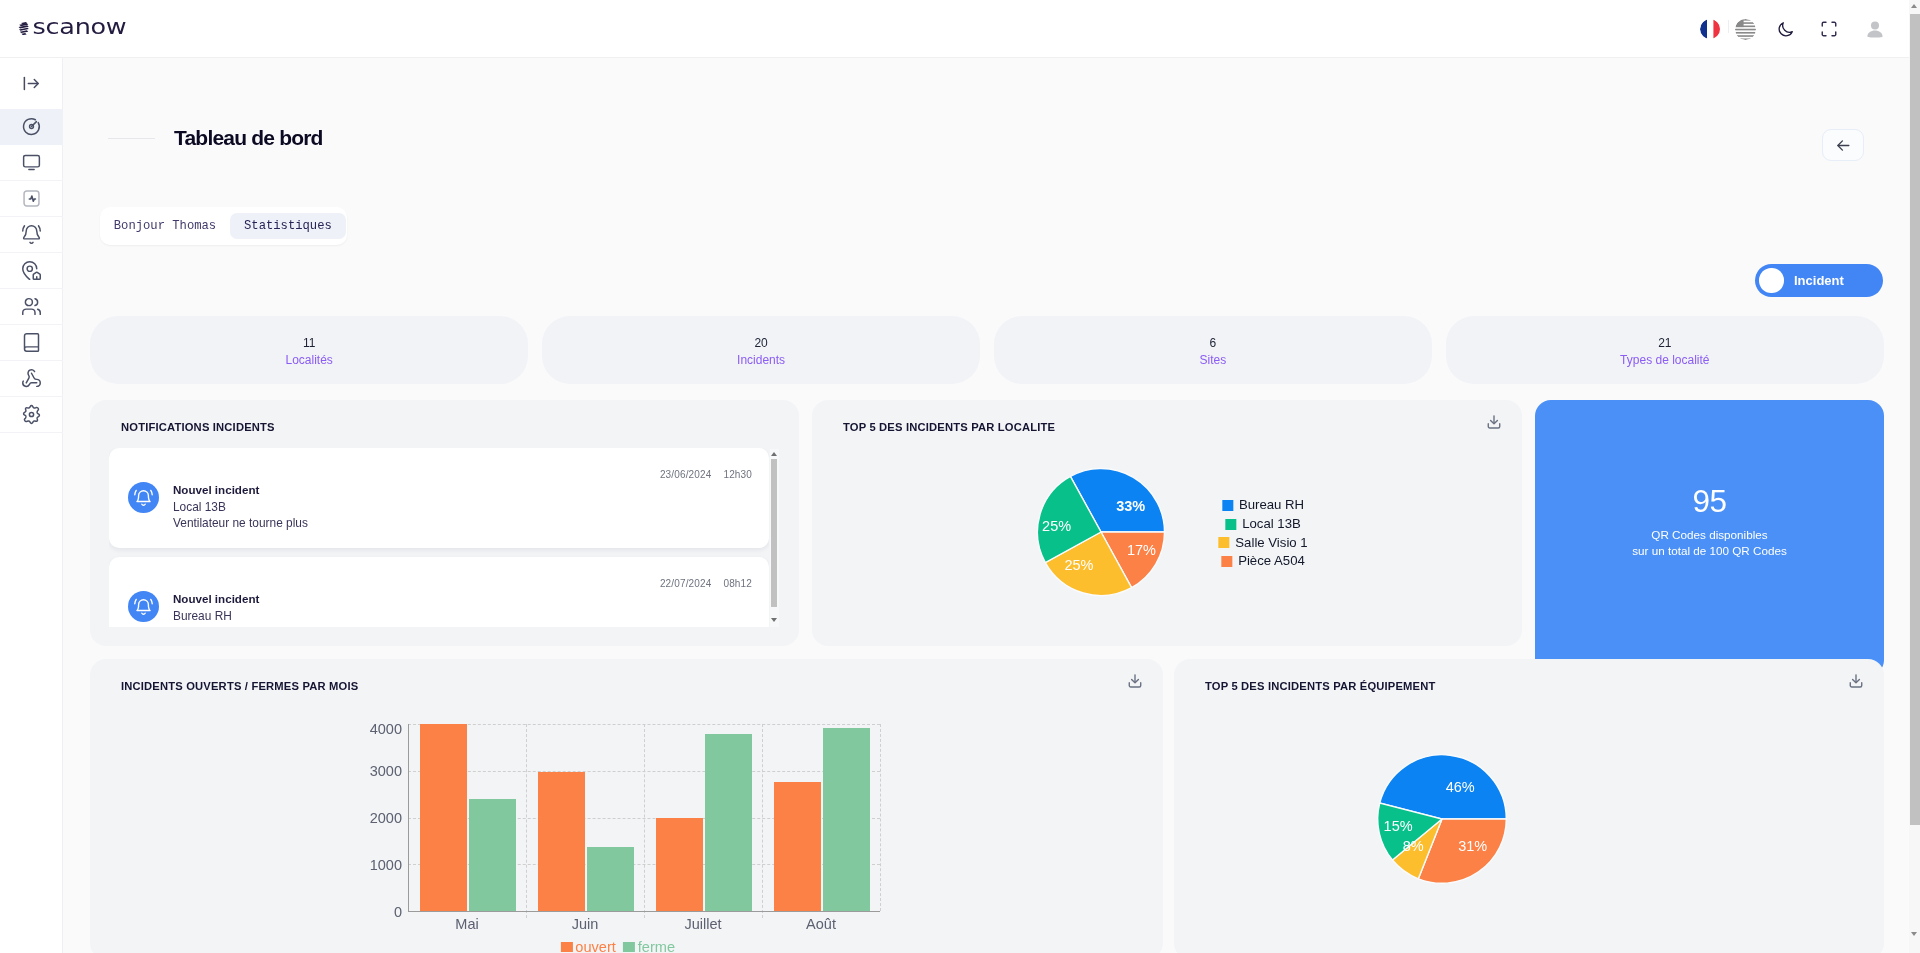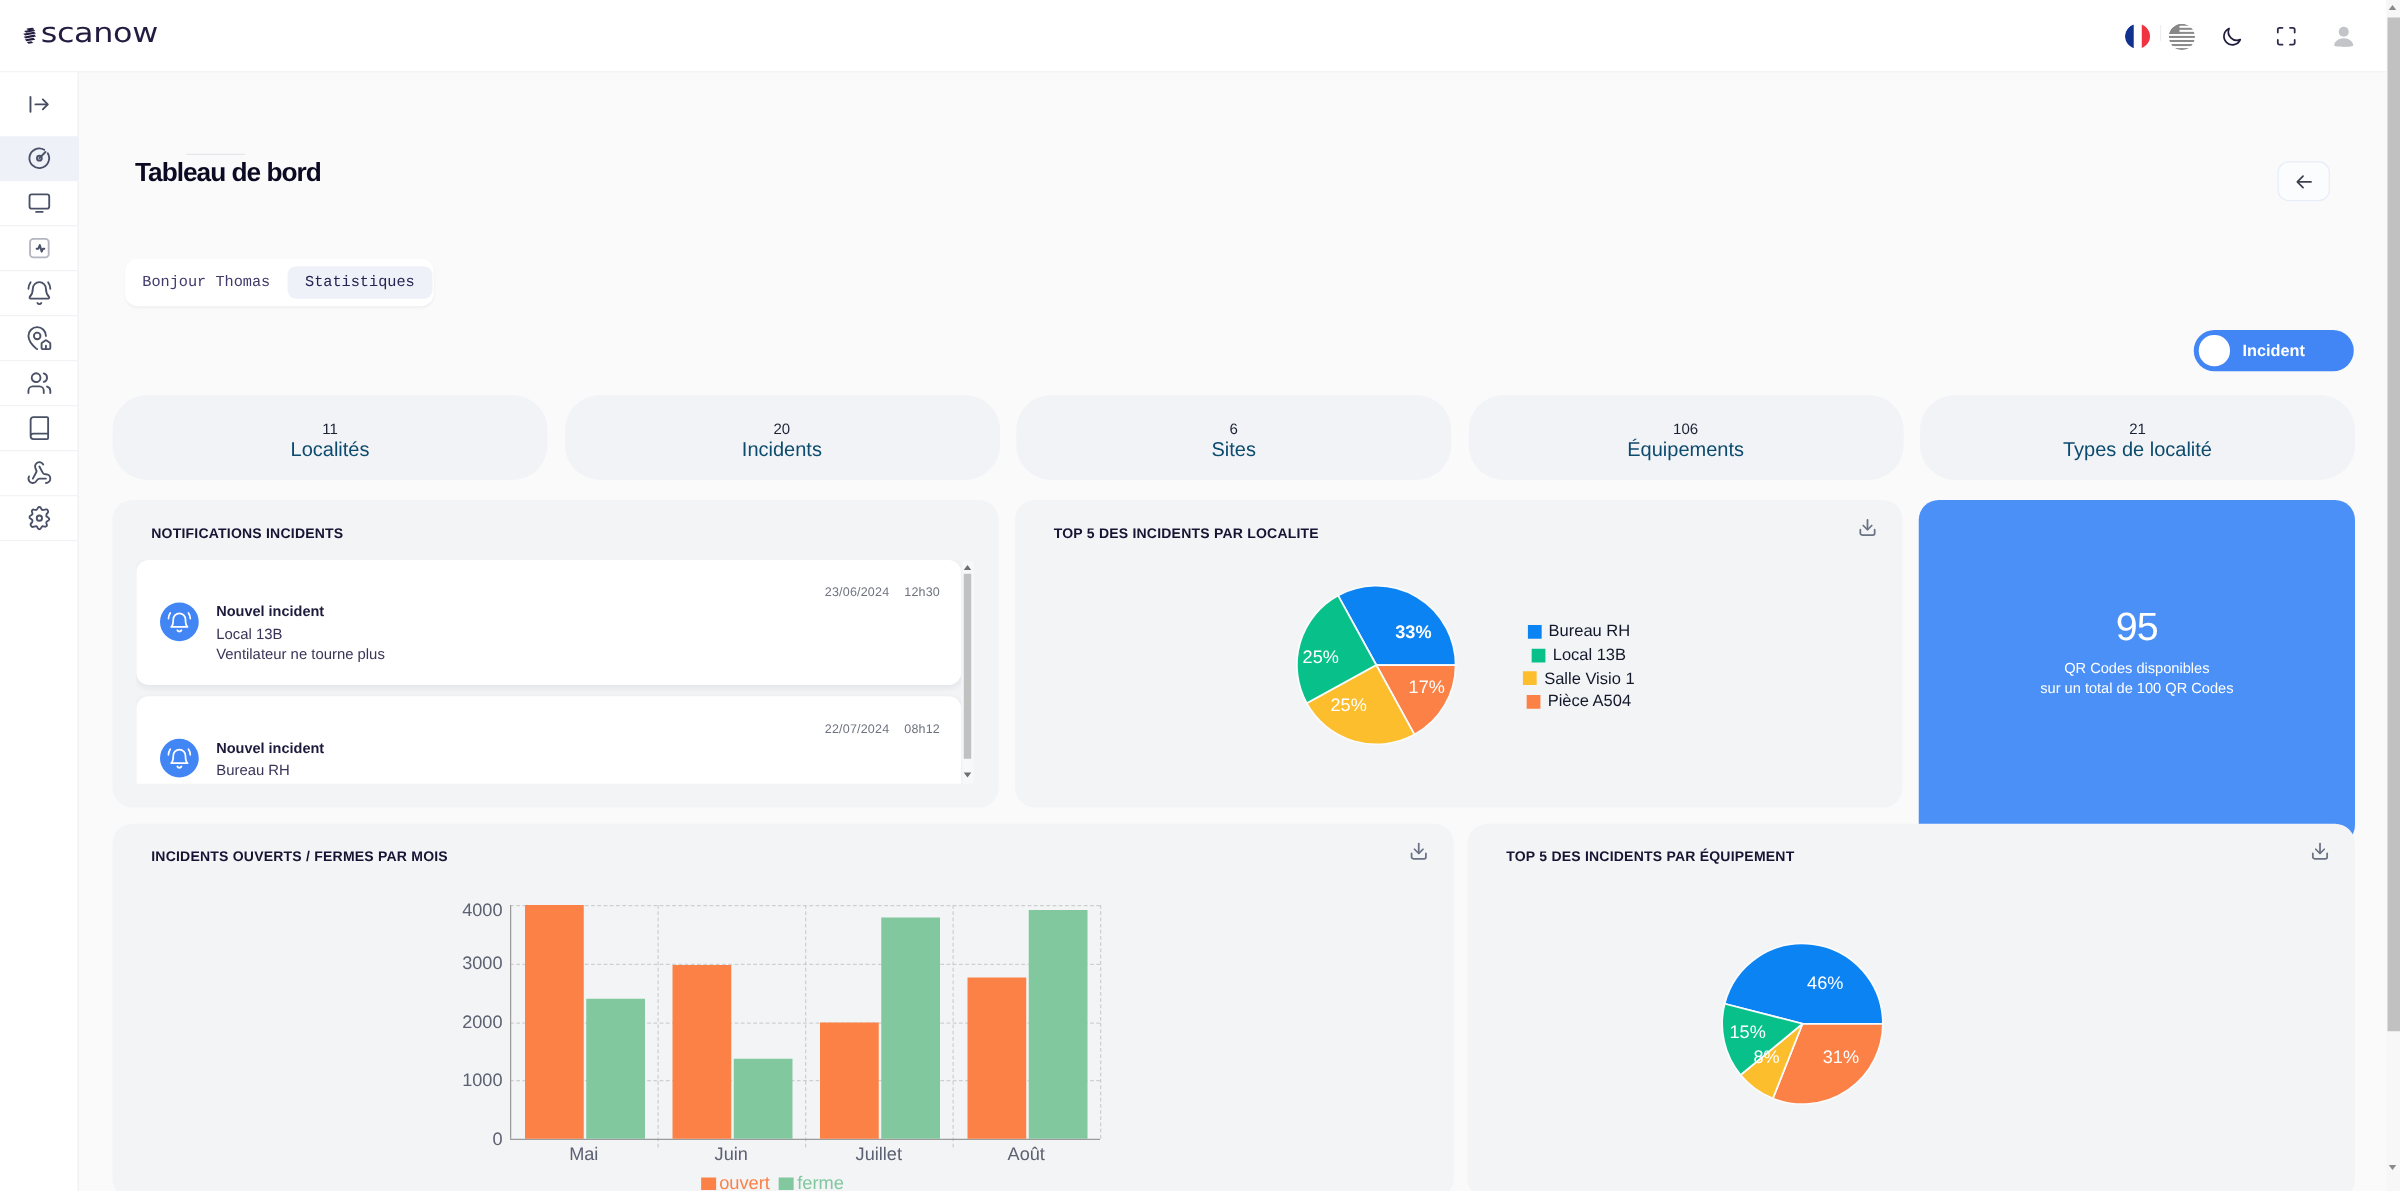--- a/index.html
+++ b/index.html
@@ -33,21 +33,21 @@
                justify-content:center; cursor:pointer; border-bottom:1px solid #f2f3f6;
                box-sizing:border-box; }
   .side-toggle { width:63px; height:51px; display:flex; align-items:center; justify-content:center;
                  cursor:pointer; }
   .side-item.active { background:#eef1f7; border-bottom-color:transparent; }
   .side-item svg, .side-toggle svg { display:block; }
 
   
   .main { position:absolute; left:64px; top:59px; width:1845px; height:894px; background:#fafafb;
           overflow:hidden; }
-  .page-head { position:absolute; left:44px; top:64px; display:flex; align-items:center;flex-direction:column; }
+  .page-head { position:absolute; left:44px; top:64px; display:flex; align-items:center; }
   .page-dash { width:47px; height:1px; background:#e7e7eb; margin-right:19px; }
   .page-title { font-size:21px; font-weight:bold; color:#0b0a22; letter-spacing:-0.8px;
                 line-height:30px; }
   .back-btn { position:absolute; left:1758px; top:70px; width:42px; height:32px;
               border:1px solid #e7eef8; border-radius:9px; background:#fbfcfd;
               display:flex; align-items:center; justify-content:center; cursor:pointer; }
 
   .tabs { position:absolute; left:35.5px; top:148px; height:38.3px; background:#fff;
           border-radius:10px; display:flex; align-items:center; padding:0 1px 0 0px;
           box-shadow:0 1px 2px rgba(16,24,40,0.05);font-family:Liberation Mono, monospace; }
@@ -59,21 +59,21 @@
                 background:#4285f4; border-radius:17px; display:flex; align-items:center;
                 cursor:pointer; }
   .inc-knob { width:24.5px; height:24.5px; border-radius:50%; background:#fff; margin-left:4px; }
   .inc-label { color:#fff; font-size:13px; font-weight:bold; margin-left:10.5px; }
 
   
   .stats { position:absolute; left:26px; top:257px; width:1794px; height:68px; display:flex; gap:13.5px;text-align:center; }
   .stat { flex:1; background:#f1f3f6; border-radius:28px; display:flex; flex-direction:column;
           align-items:center; justify-content:center; cursor:pointer; padding-top:4px; }
   .stat-val { font-size:12px; color:#1c2134; line-height:17px; }
-  .stat-lbl { font-size:16px; color:#0c4a6e; line-height:17px; }
+  .stat-lbl { font-size:12px; color:#8b5cf6; line-height:17px; }
 
   
   .panel { position:absolute; background:#f2f4f6; border-radius:16px; }
   .panel-title { position:absolute; left:31px; top:19px; font-size:11.2px; font-weight:bold;
                  letter-spacing:0.18px; color:#151432; line-height:16px; }
   .dl-btn { position:absolute; right:20px; top:13.5px; width:16px; height:16px; cursor:pointer; }
   .dl-btn svg { display:block; }
 
   
   #notif { left:26px; top:341px; width:709px; height:246px; }
@@ -321,24 +321,20 @@
           <div class="stat-val">11</div>
           <div class="stat-lbl">Localités</div>
         </div>
         <div class="stat">
           <div class="stat-val">20</div>
           <div class="stat-lbl">Incidents</div>
         </div>
         <div class="stat">
           <div class="stat-val">6</div>
           <div class="stat-lbl">Sites</div>
-        </div>
-        <div class="stat">
-          <div class="stat-val">106</div>
-          <div class="stat-lbl">Équipements</div>
         </div>
         <div class="stat">
           <div class="stat-val">21</div>
           <div class="stat-lbl">Types de localité</div>
         </div>
       </div>
 
     <div class="panel" id="notif">
       <div class="panel-title">NOTIFICATIONS INCIDENTS</div>
       <div class="notif-scroll" id="notif-list">

